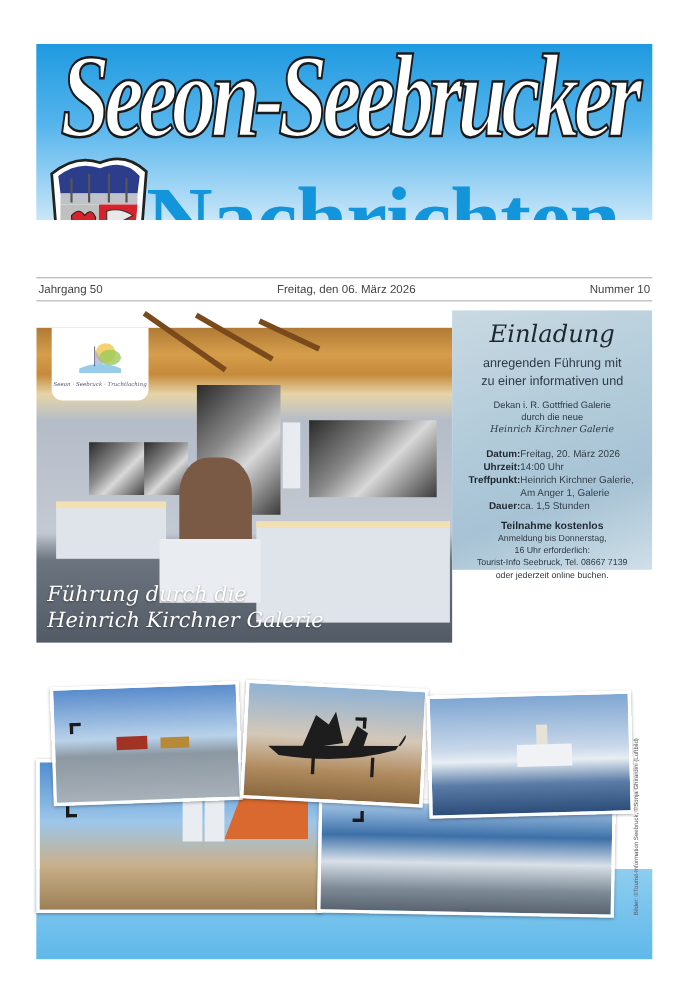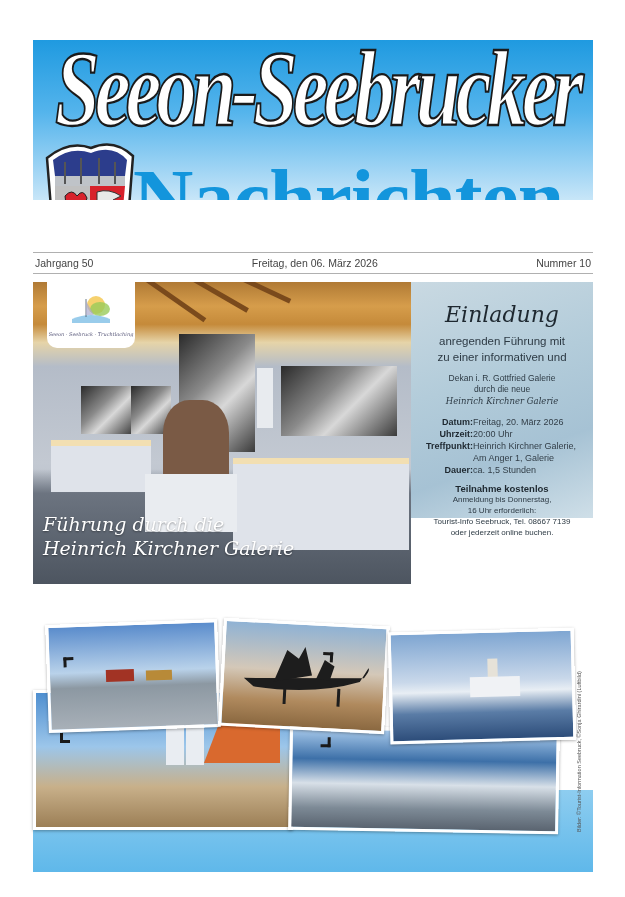--- a/index.html
+++ b/index.html
@@ -42,21 +42,21 @@
     position: absolute; left: 33px; top: 252px; width: 560px; height: 22px;
     border-top: 1.5px solid #b0b0b0; border-bottom: 1.5px solid #b0b0b0;
     display: flex; justify-content: space-between; align-items: center;
     font-size: 10.5px; color: #444; padding: 0 2px;
   }
 
   .feature {
     position: absolute; left: 33px; top: 282px; width: 560px; height: 302px; overflow: hidden;
   }
   .gallery-photo {
-    position: absolute; left: 0; top: 0; width: 378px; height: 302px;
+    position: absolute; left: 0; top: 16px; width: 378px; height: 302px;
     background:
       linear-gradient(180deg, transparent 0%, transparent 62%, #6c7480 70%, #4d5560 100%),
       linear-gradient(180deg, #b07a35 0%, #d69d4b 8%, #c58a3a 14%, #e6d4a8 20%, #b4bcc8 28%, #c3c9d2 60%, #9da5b2 100%);
   }
   .ceiling-beam { position: absolute; height: 5px; background: #7a4a1c; }
   .wall-panel { position: absolute; background: #c6ccd6; }
   .bw-photo { position: absolute; background: linear-gradient(135deg, #2a2a2a, #8a8a8a 40%, #d8d8d8 60%, #3a3a3a); }
   .vitrine { position: absolute; background: #dfe3ea; border-top: 6px solid #f2dfb2; }
   .sculpture { position: absolute; background: #7a5a45; border-radius: 40% 40% 10% 10%; }
   .logo-box {
@@ -69,21 +69,21 @@
   .photo-caption {
     position: absolute; left: 10px; top: 230px;
     font-family: "DejaVu Serif", serif; font-style: italic;
     font-size: 19px; line-height: 24px; color: #ffffff;
     text-shadow: 0 1px 2px rgba(0,0,0,0.4);
   }
 
   .invite {
     position: absolute; left: 378px; top: 0; width: 182px; height: 236px;
     background: linear-gradient(160deg, #c9d9e2 0%, #b3ccda 40%, #a6c2d4 70%, #cfdfe8 100%);
-    color: #2d3a44; text-align: center; padding-top: 20px;
+    color: #2d3a44; text-align: center; padding-top: 10px;
   }
   .invite-title { font-family: "DejaVu Serif", serif; font-style: italic; font-size: 22px; color: #1e2830; margin-bottom: 6px; }
   .invite-intro { font-size: 11.5px; line-height: 16px; }
   .invite-host { font-size: 8.5px; line-height: 11px; margin-top: 8px; }
   .invite-gallery { font-family: "DejaVu Serif", serif; font-style: italic; font-size: 8.5px; margin-top: 1px; }
   .details { text-align: left; margin: 10px 0 0 10px; font-size: 9px; line-height: 12px; }
   .details .row { display: flex; }
   .details .k { width: 52px; font-weight: bold; color: #1e2830; text-align: right; }
   .details .v { color: #34404a; }
   .invite-free { font-weight: bold; font-size: 9.5px; margin-top: 7px; color: #1e2830; }
@@ -175,21 +175,21 @@
       <div>durch die neue</div>
     </div>
     <div class="invite-gallery">Heinrich Kirchner Galerie</div>
     <div class="details">
       <div class="row">
           <span class="k">Datum:</span>
           <span class="v">Freitag, 20. März 2026</span>
         </div>
       <div class="row">
           <span class="k">Uhrzeit:</span>
-          <span class="v">20:00 Uhr</span>
+          <span class="v">14:00 Uhr</span>
         </div>
       <div class="row">
           <span class="k">Treffpunkt:</span>
           <span class="v">Heinrich Kirchner Galerie,</span>
         </div>
       <div class="row">
           <span class="k"></span>
           <span class="v">Am Anger 1, Galerie</span>
         </div>
       <div class="row">

